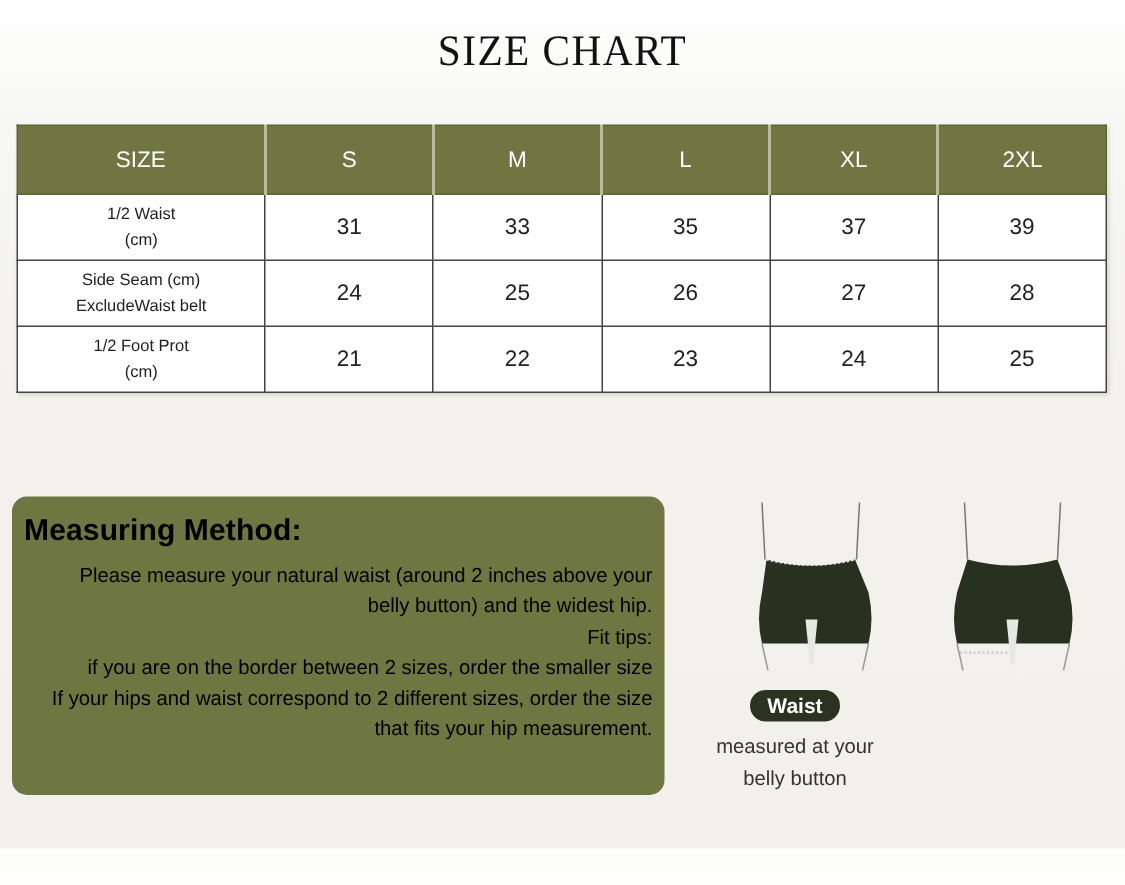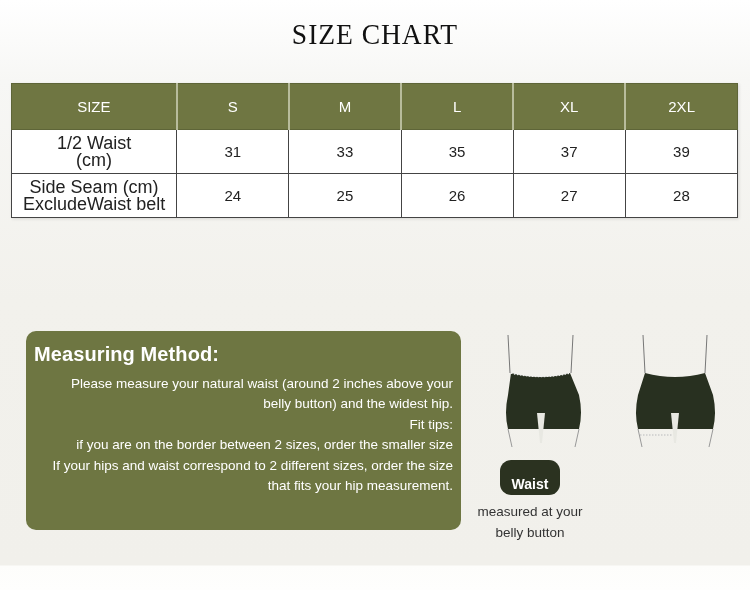--- a/index.html
+++ b/index.html
@@ -41,33 +41,33 @@
     .size-table th:first-child { border-left: 1px solid #5e6538; margin-left: 32px; }
     .size-table th:last-child { border-right: 1px solid #5e6538; }
     .size-table td {
       border: 1px solid #444;
       text-align: center;
       font-size: 15px;
       height: 44px;
       color: #222;
     }
     .size-table td.label {
-      font-size: 18px;
+      font-size: 11px;
       line-height: 17px;
     }
     .col0 { width: 165px; }
     .col { width: 112px; }
 
     .measure-box {
       position: absolute;
-      top: 331px; left: 26px;
+      top: 331px; left: 8px;
       width: 435px; height: 199px;
       background: #6e7642;
       border-radius: 10px;
-      color: #ffffff;
+      color: #000000;
       padding: 12px 8px 0 8px;
     }
     .measure-title {
       font-size: 20px;
       font-weight: bold;
       margin-bottom: 8px;
       letter-spacing: 0.1px;
     }
     .measure-line {
       font-size: 13.5px;
@@ -83,21 +83,21 @@
       text-align: center;
     }
     .figure svg { display: block; margin: 0 auto; }
     .badge {
       display: inline-block;
       background: #2b3220;
       color: #fff;
       font-weight: bold;
       font-size: 14px;
       border-radius: 11px;
-      padding: 16px 12px 3px 12px;
+      padding: 2px 12px 3px 12px;
       margin-top: 3px;
     }
     .figure-caption {
       margin-top: 7px;
       font-size: 13.5px;
       line-height: 20.5px;
       color: #333;
       white-space: nowrap;
     }
   </style>
@@ -126,20 +126,28 @@
       <td>37</td>
       <td>39</td>
     </tr>
     <tr>
       <td class="label"><span>Side Seam (cm)</span><br><span>ExcludeWaist belt</span></td>
       <td>24</td>
       <td>25</td>
       <td>26</td>
       <td>27</td>
       <td>28</td>
+    </tr>
+    <tr>
+      <td class="label"><span>1/2 Foot Prot</span><br><span>(cm)</span></td>
+      <td>21</td>
+      <td>22</td>
+      <td>23</td>
+      <td>24</td>
+      <td>25</td>
     </tr>
   </tbody>
 </table>
 
 <div class="measure-box">
   <div class="measure-title">Measuring Method:</div>
   <div class="measure-line">Please measure your natural waist (around 2 inches above your</div>
   <div class="measure-line">belly button) and the widest hip.</div>
   <div class="measure-line">Fit tips:</div>
   <div class="measure-line">if you are on the border between 2 sizes, order the smaller size</div>

